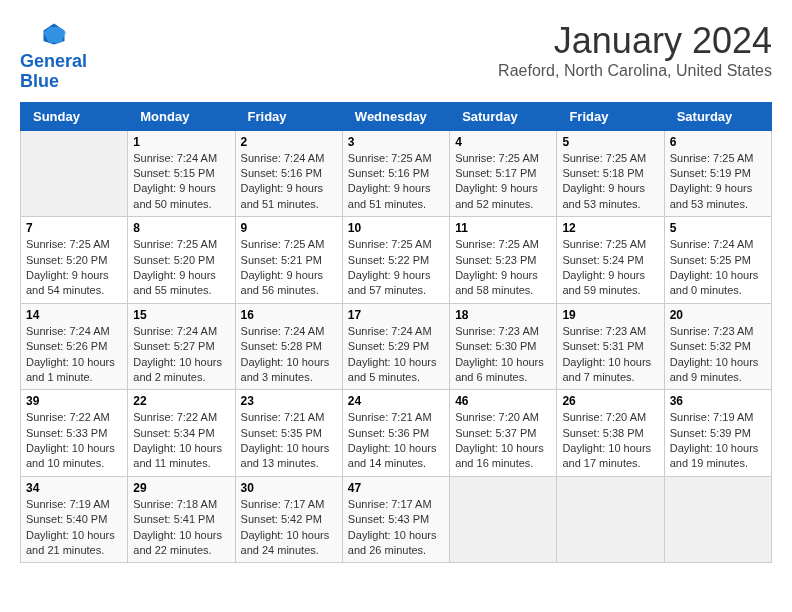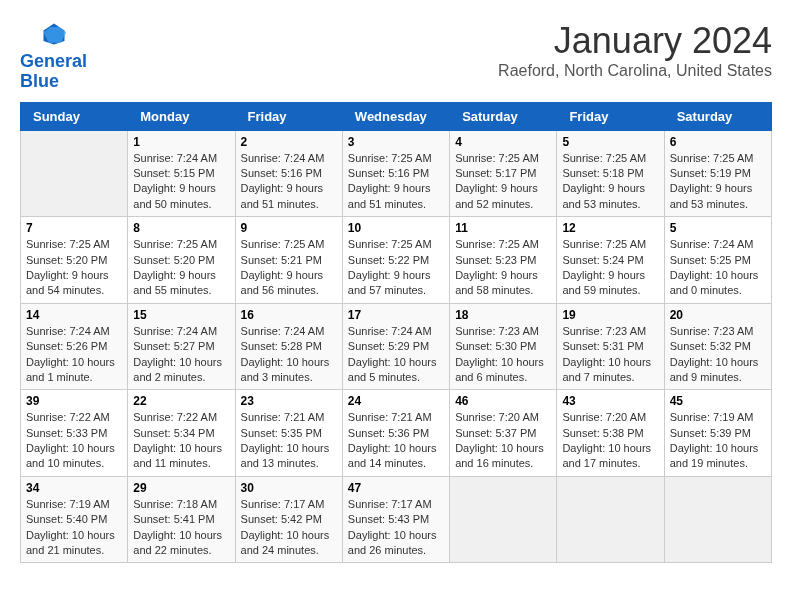--- a/index.html
+++ b/index.html
@@ -225,25 +225,25 @@
         </td>
         <td>
           <span class="day-number">24</span>
           <div class="day-info">Sunrise: 7:21 AM<br>Sunset: 5:36 PM<br>Daylight: 10 hours<br>and 14 minutes.</div>
         </td>
         <td>
           <span class="day-number">46</span>
           <div class="day-info">Sunrise: 7:20 AM<br>Sunset: 5:37 PM<br>Daylight: 10 hours<br>and 16 minutes.</div>
         </td>
         <td>
-          <span class="day-number">43</span>
+          <span class="day-number">26</span>
           <div class="day-info">Sunrise: 7:20 AM<br>Sunset: 5:38 PM<br>Daylight: 10 hours<br>and 17 minutes.</div>
         </td>
         <td>
-          <span class="day-number">45</span>
+          <span class="day-number">36</span>
           <div class="day-info">Sunrise: 7:19 AM<br>Sunset: 5:39 PM<br>Daylight: 10 hours<br>and 19 minutes.</div>
         </td>
       </tr>
       <tr>
         <td>
           <span class="day-number">34</span>
           <div class="day-info">Sunrise: 7:19 AM<br>Sunset: 5:40 PM<br>Daylight: 10 hours<br>and 21 minutes.</div>
         </td>
         <td>
           <span class="day-number">29</span>

